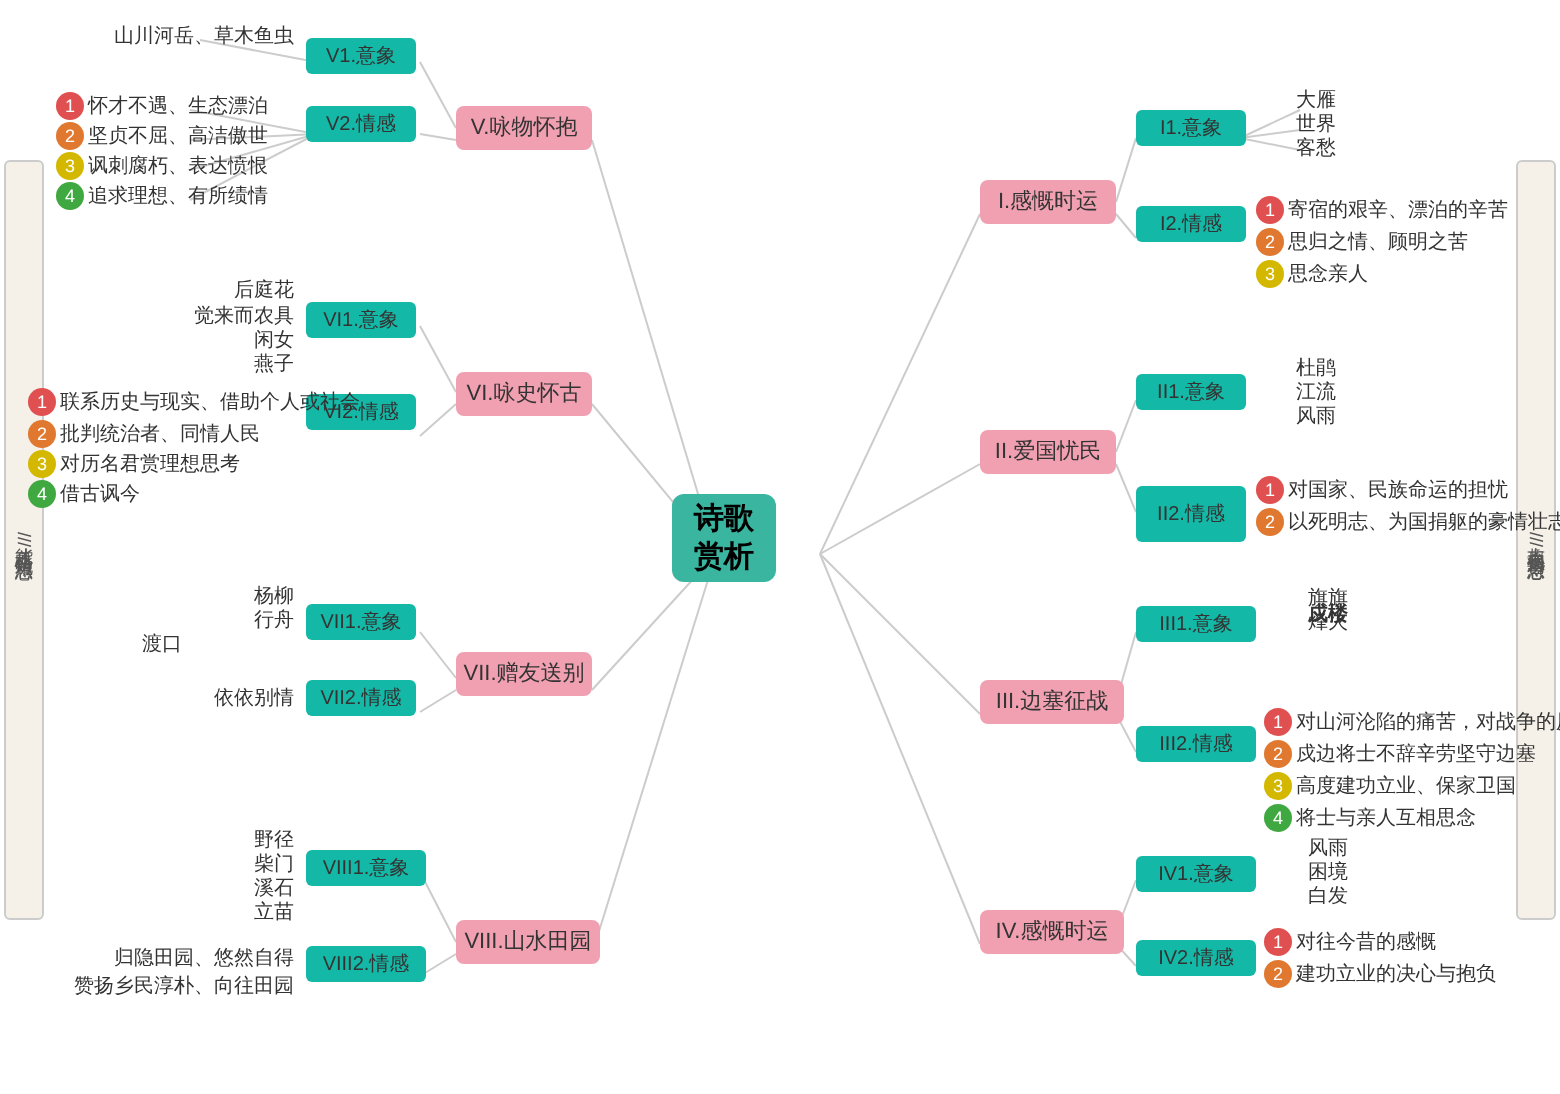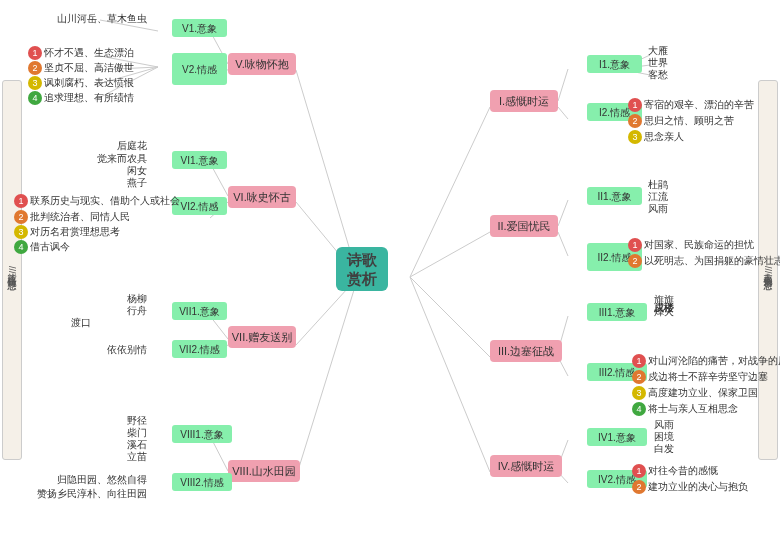--- a/index.html
+++ b/index.html
@@ -29,21 +29,21 @@
       align-items: center;
       justify-content: center;
       text-align: center;
       white-space: nowrap;
       border-radius: 3px;
       font-size: 10.5px;
       line-height: 1.3;
     }
     .node-center {
       background: #3ab5a0;
-      color: #404040;
+      color: #000000;
       font-size: 15px;
       font-weight: bold;
       border-radius: 6px;
       padding: 4px 8px;
       white-space: pre-line;
       text-align: center;
     }
     .node-l1-left {
       background: #f0a0b0;
       color: #333;
@@ -52,26 +52,25 @@
       font-size: 11px;
     }
     .node-l1-right {
       background: #f0a0b0;
       color: #333;
       border-radius: 4px;
       padding: 4px 8px;
       font-size: 11px;
     }
     .node-l2 {
-      background: #86efac;
+      background: #14b8a6;
       color: #333;
       border-radius: 3px;
       padding: 3px 7px;
       font-size: 10px;
-      margin-left: 19px;
     }
     .node-leaf {
       background: transparent;
       color: #333;
       font-size: 10px;
       padding: 1px 3px;
     }
     .bullet {
       display: inline-block;
       width: 14px;
@@ -199,21 +198,21 @@
     <span>V.咏物怀抱</span>
   </div>
 
   <div class="node node-l2" style="left:153px;top:19px;width:55px;height:18px;font-size:10px;">
     <span>V1.意象</span>
   </div>
   <div class="node node-leaf" style="left:50px;top:10px;width:100px;height:16px;text-align:right;justify-content:flex-end;">
     <span>山川河岳、草木鱼虫</span>
   </div>
 
-  <div class="node node-l2" style="left:153px;top:53px;width:55px;height:32px;font-size:10px;">
+  <div class="node node-l2" style="left:153px;top:53px;width:55px;height:18px;font-size:10px;">
     <span>V2.情感</span>
   </div>
   <div class="emotion-item" style="left:28px;top:46px;">
     <span class="bullet bullet-red">1</span>
     <span>怀才不遇、生态漂泊</span>
   </div>
   <div class="emotion-item" style="left:28px;top:61px;">
     <span class="bullet bullet-orange">2</span>
     <span>坚贞不屈、高洁傲世</span>
   </div>

